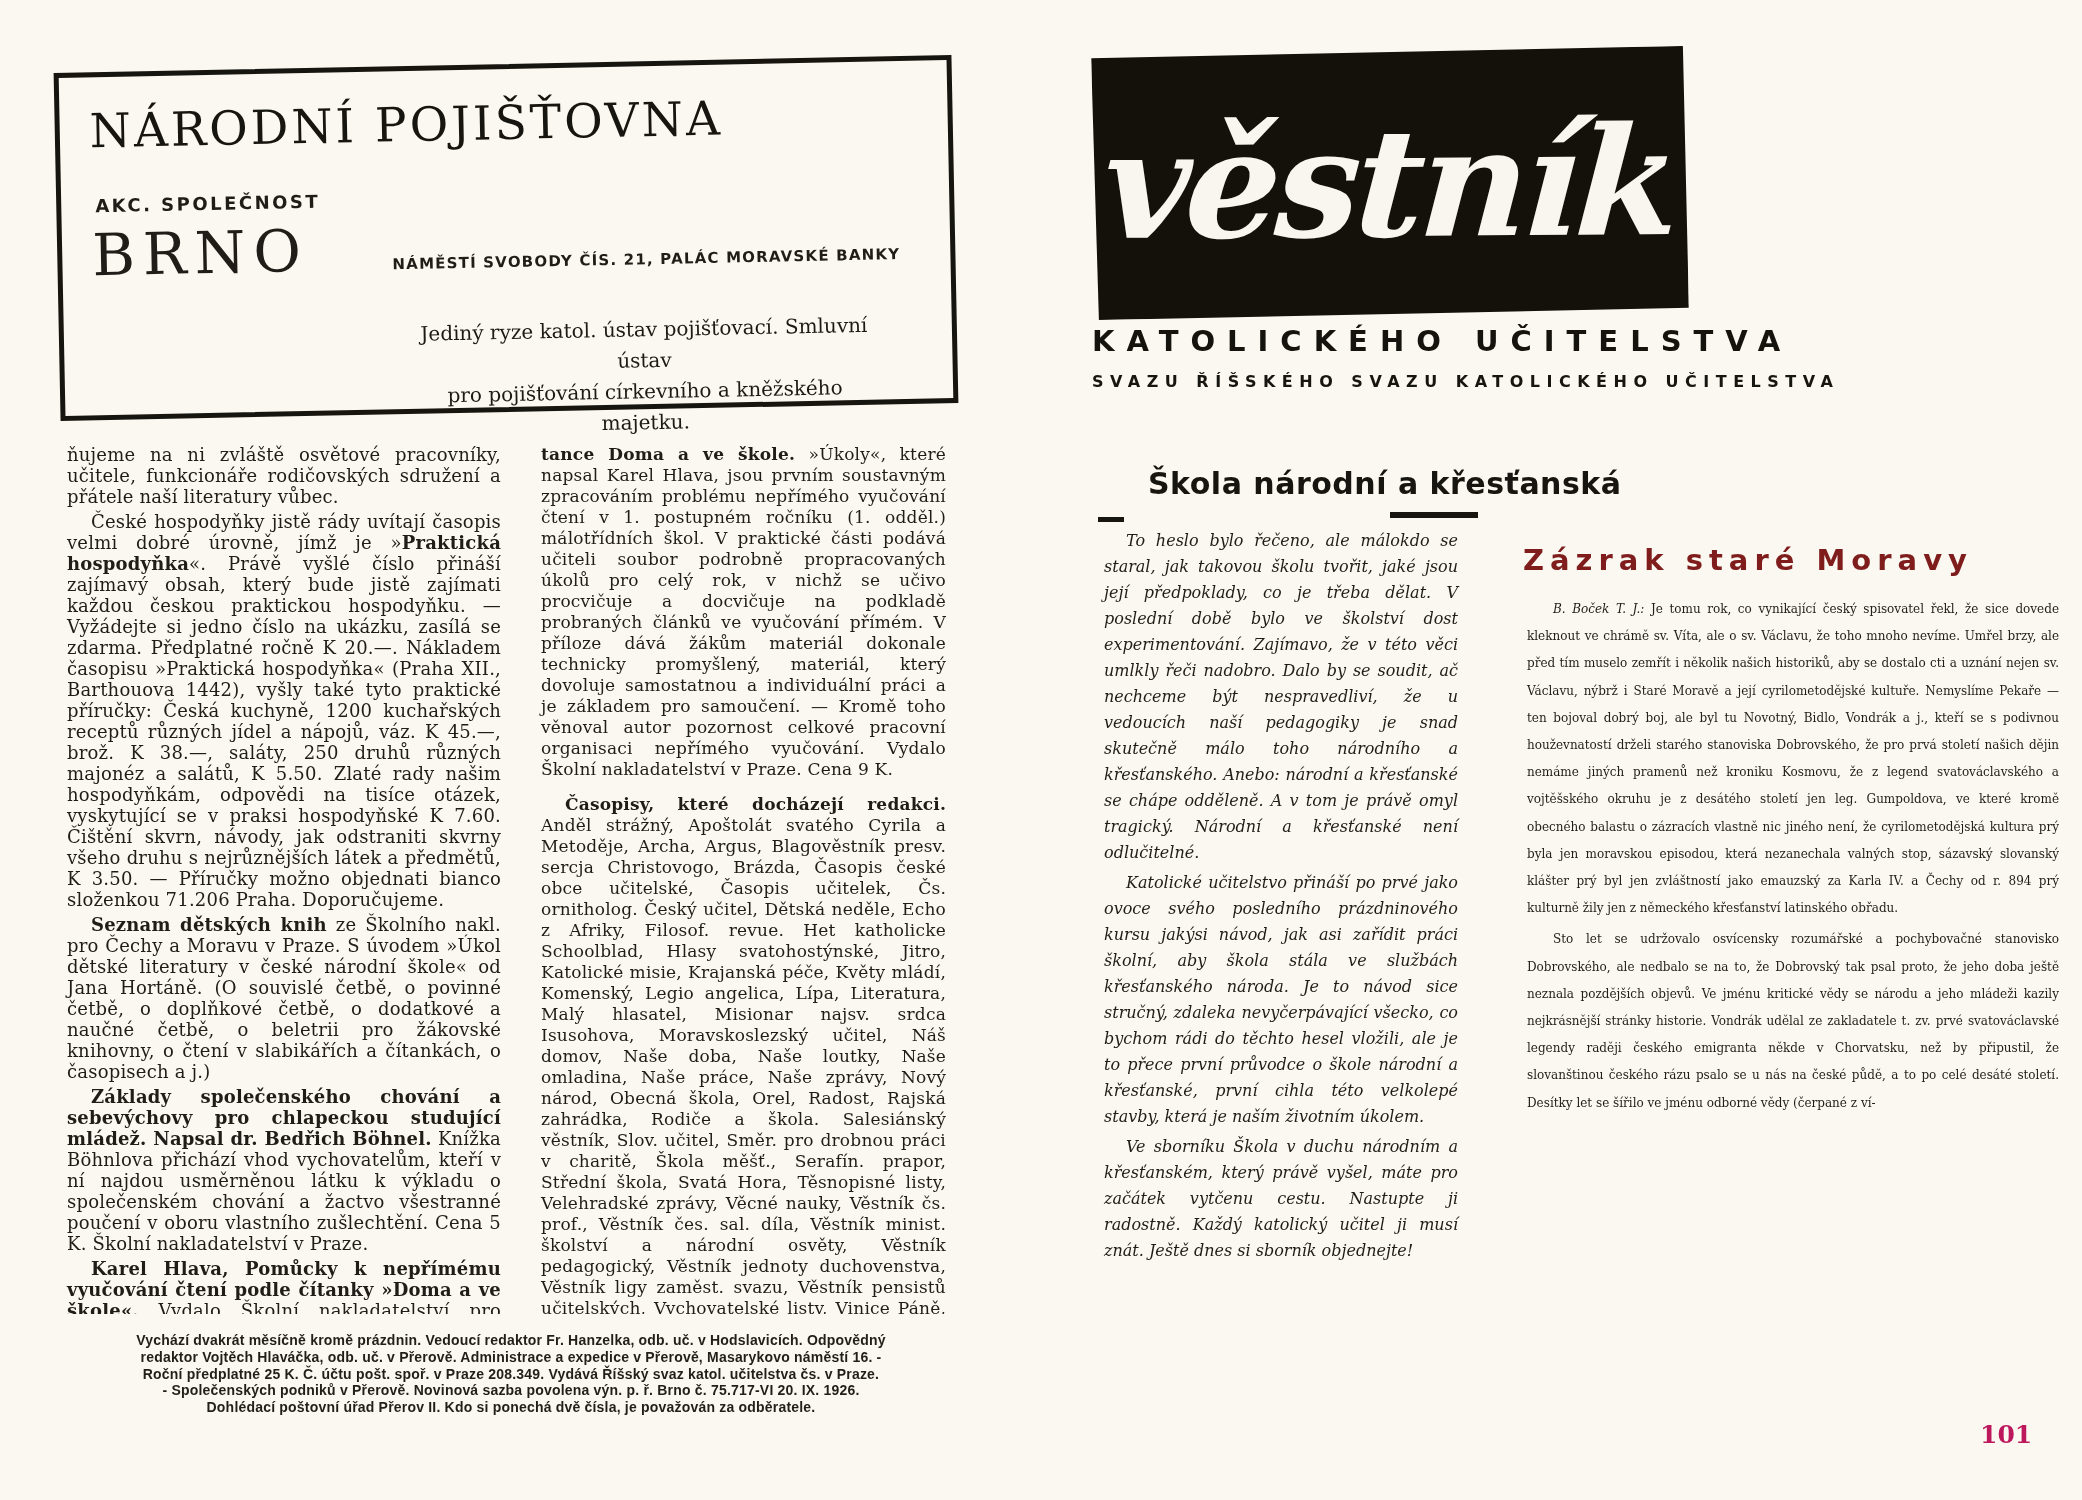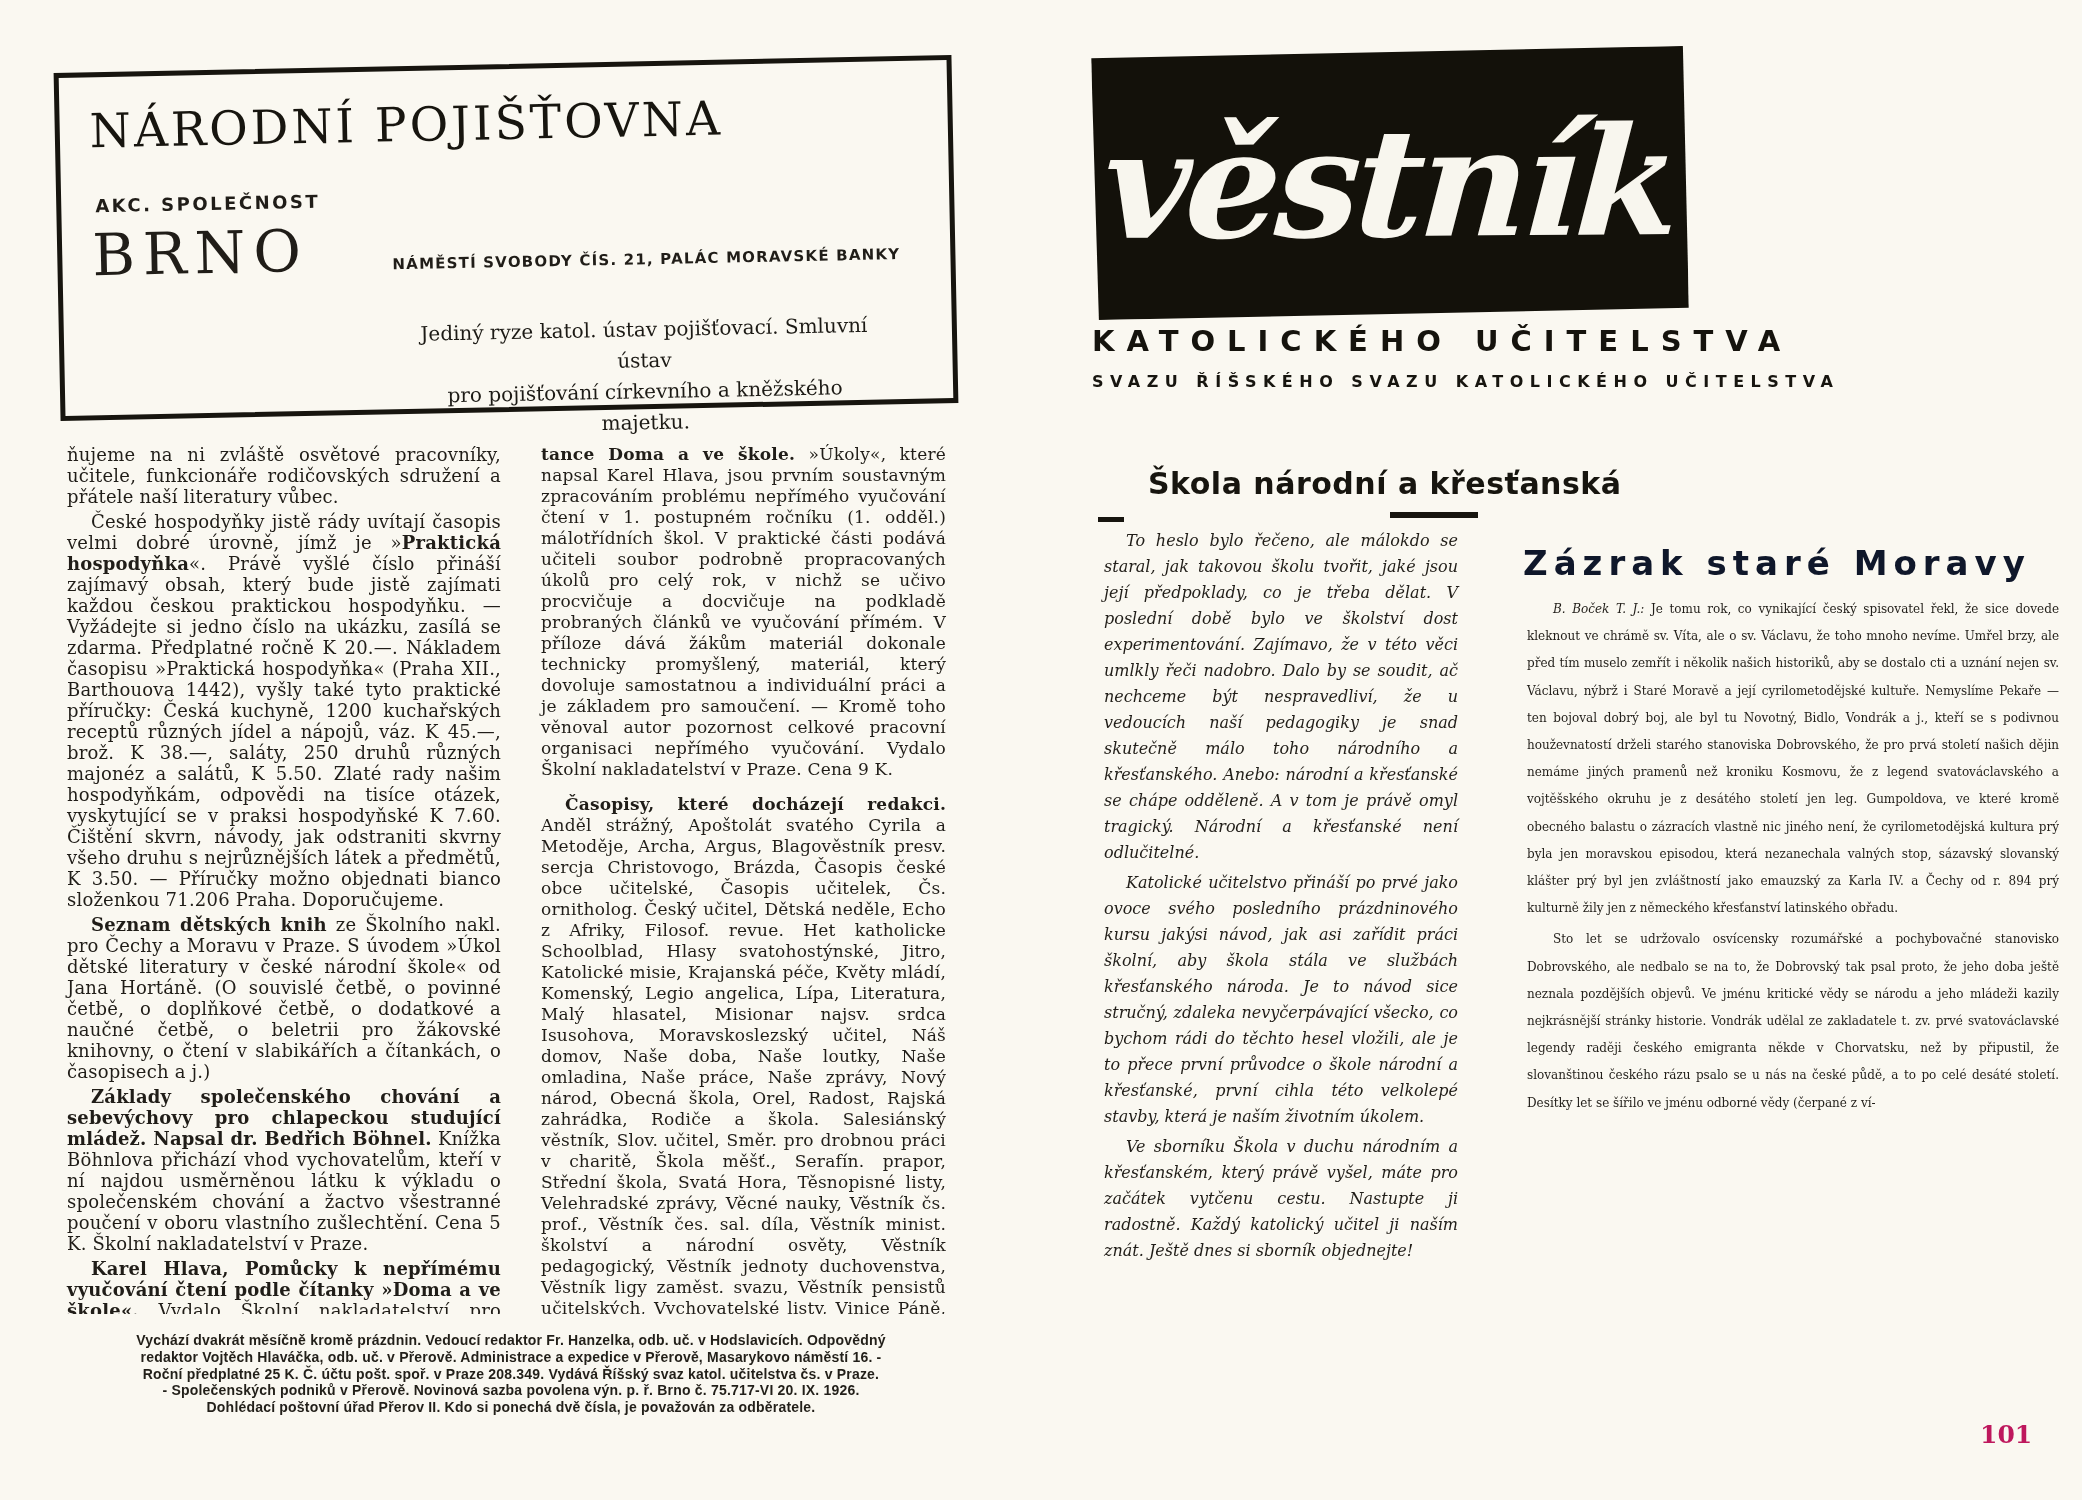--- a/index.html
+++ b/index.html
@@ -49,21 +49,21 @@
              font-size:16px;letter-spacing:6.5px;white-space:nowrap;color:#17150f;}
 
   
   .h-article1{left:1100px;top:466px;font-family:"DejaVu Sans",sans-serif;font-weight:700;
               font-size:30px;letter-spacing:0.5px;color:#17150f;margin-left:48px;}
   .art1-col{left:1100px;top:524px;width:362px;height:872px;font-style:italic;
             font-size:16px;line-height:26px;text-align:justify;overflow:hidden;}
   .art1-col p.para{text-indent:22px;}
   .smudge{background:#17150f;}
   .h-article2{left:1523px;top:543px;font-family:"DejaVu Sans",sans-serif;font-weight:700;
-              font-size:34px;letter-spacing:6px;color:#0f172a;white-space:nowrap;}
+              font-size:29px;letter-spacing:6px;color:#7f1d1d;white-space:nowrap;}
   .art2-col{left:1523px;top:592px;width:540px;height:806px;font-size:12px;
             line-height:27.2px;text-align:justify;overflow:hidden;}
   .art2-col p.para{text-indent:26px;}
   .art2-col i{font-style:italic;}
   .pagenum{left:1980px;top:1420px;font-size:25px;font-weight:700;color:#be185d;}
 </style>
 </head>
 <body>
 
 <div class="stage">
@@ -111,21 +111,21 @@
     </div>
     <div class="abs mast-sub1" style="left:52px;top:324px;">KATOLICKÉHO UČITELSTVA</div>
     <div class="abs mast-sub2" style="left:52px;top:372px;">SVAZU ŘÍŠSKÉHO SVAZU KATOLICKÉHO UČITELSTVA</div>
 
     <div class="abs h-article1" style="left:60px;top:466px;">Škola národní a křesťanská</div>
     <div class="abs smudge" style="left:58px;top:517px;width:26px;height:5px;"></div>
     <div class="abs smudge" style="left:350px;top:512px;width:88px;height:6px;"></div>
     <div class="abs art1-col" style="left:60px;top:524px;">
       <p class="para"><span>To heslo bylo řečeno, ale málokdo se staral, jak takovou školu tvořit, jaké jsou její předpoklady, co je třeba dělat. V poslední době bylo ve školství dost experimentování. Zajímavo, že v této věci umlkly řeči nadobro. Dalo by se soudit, ač nechceme být nespravedliví, že u vedoucích naší pedagogiky je snad skutečně málo toho národního a křesťanského. Anebo: národní a křesťanské se chápe odděleně. A v tom je právě omyl tragický. Národní a křesťanské není odlučitelné.</span></p>
       <p class="para"><span>Katolické učitelstvo přináší po prvé jako ovoce svého posledního prázdninového kursu jakýsi návod, jak asi zařídit práci školní, aby škola stála ve službách křesťanského národa. Je to návod sice stručný, zdaleka nevyčerpávající všecko, co bychom rádi do těchto hesel vložili, ale je to přece první průvodce o škole národní a křesťanské, první cihla této velkolepé stavby, která je naším životním úkolem.</span></p>
-      <p class="para"><span>Ve sborníku Škola v duchu národním a křesťanském, který právě vyšel, máte pro začátek vytčenu cestu. Nastupte ji radostně. Každý katolický učitel ji naším znát. Ještě dnes si sborník objednejte!</span></p>
+      <p class="para"><span>Ve sborníku Škola v duchu národním a křesťanském, který právě vyšel, máte pro začátek vytčenu cestu. Nastupte ji radostně. Každý katolický učitel ji musí znát. Ještě dnes si sborník objednejte!</span></p>
     </div>
 
     <div class="abs h-article2" style="left:483px;top:543px;">Zázrak staré Moravy</div>
     <div class="abs art2-col" style="left:483px;top:592px;">
       <p class="para"><i>B. Boček T. J.:</i><span> Je tomu rok, co vynikající český spisovatel řekl, že sice dovede kleknout ve chrámě sv. Víta, ale o sv. Václavu, že toho mnoho nevíme. Umřel brzy, ale před tím muselo zemřít i několik našich historiků, aby se dostalo cti a uznání nejen sv. Václavu, nýbrž i Staré Moravě a její cyrilometodějské kultuře. Nemyslíme Pekaře — ten bojoval dobrý boj, ale byl tu Novotný, Bidlo, Vondrák a j., kteří se s podivnou houževnatostí drželi starého stanoviska Dobrovského, že pro prvá století našich dějin nemáme jiných pramenů než kroniku Kosmovu, že z legend svatováclavského a vojtěšského okruhu je z desátého století jen leg. Gumpoldova, ve které kromě obecného balastu o zázracích vlastně nic jiného není, že cyrilometodějská kultura prý byla jen moravskou episodou, která nezanechala valných stop, sázavský slovanský klášter prý byl jen zvláštností jako emauzský za Karla IV. a Čechy od r. 894 prý kulturně žily jen z německého křesťanství latinského obřadu.</span></p>
       <p class="para"><span>Sto let se udržovalo osvícensky rozumářské a pochybovačné stanovisko Dobrovského, ale nedbalo se na to, že Dobrovský tak psal proto, že jeho doba ještě neznala pozdějších objevů. Ve jménu kritické vědy se národu a jeho mládeži kazily nejkrásnější stránky historie. Vondrák udělal ze zakladatele t. zv. prvé svatováclavské legendy raději českého emigranta někde v Chorvatsku, než by připustil, že slovanštinou českého rázu psalo se u nás na české půdě, a to po celé desáté století. Desítky let se šířilo ve jménu odborné vědy (čerpané z ví-</span></p>
     </div>
 
     <div class="abs pagenum" style="left:940px;top:1420px;">101</div>
   </div>

